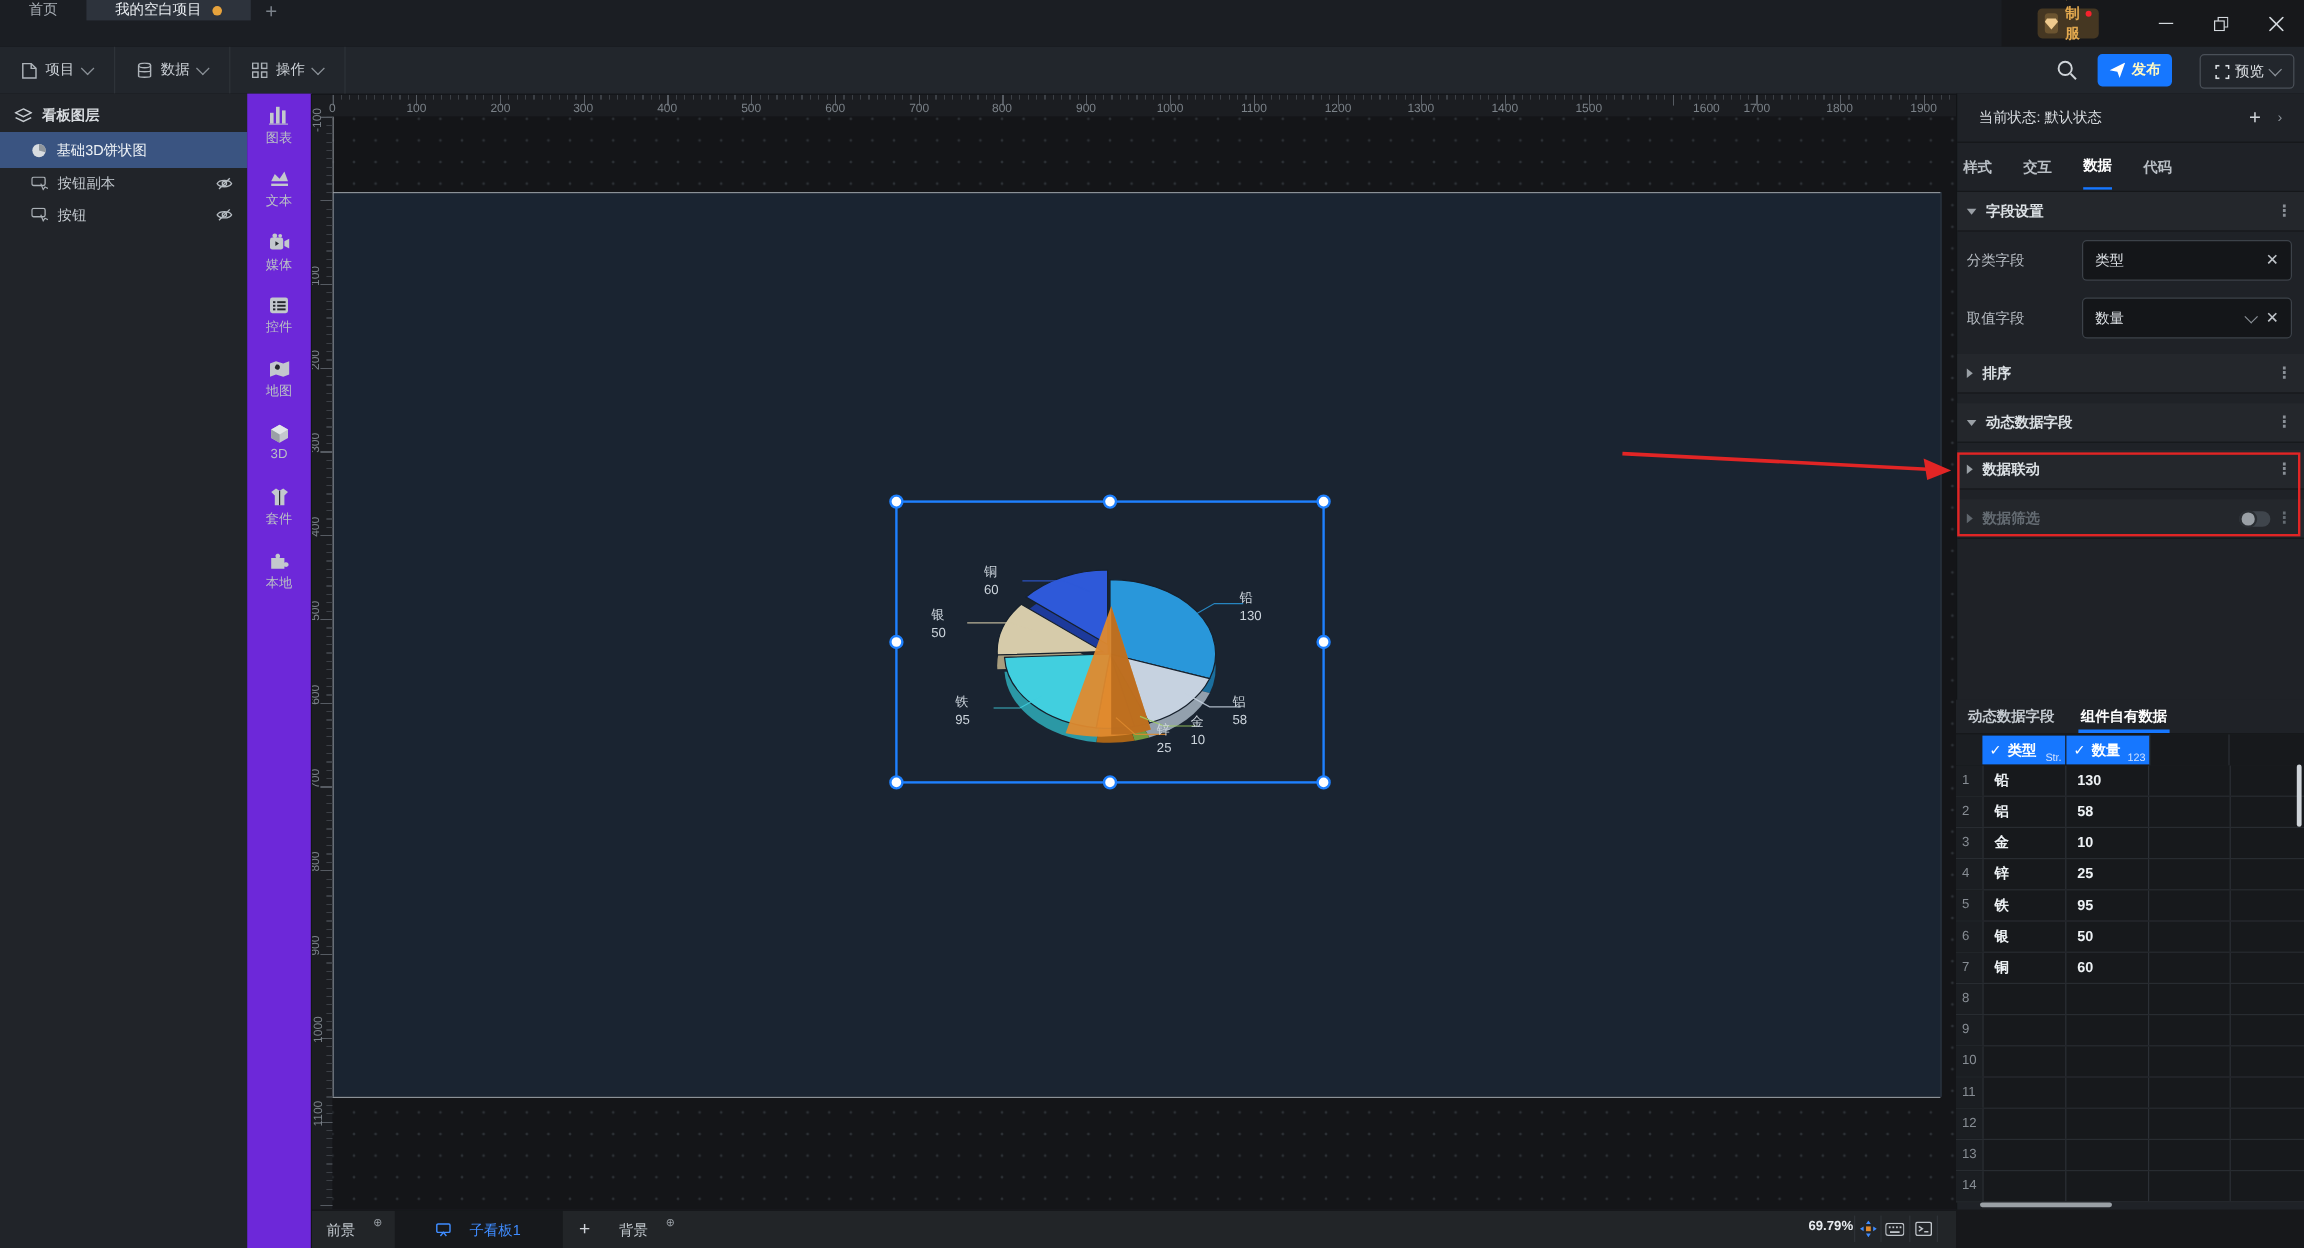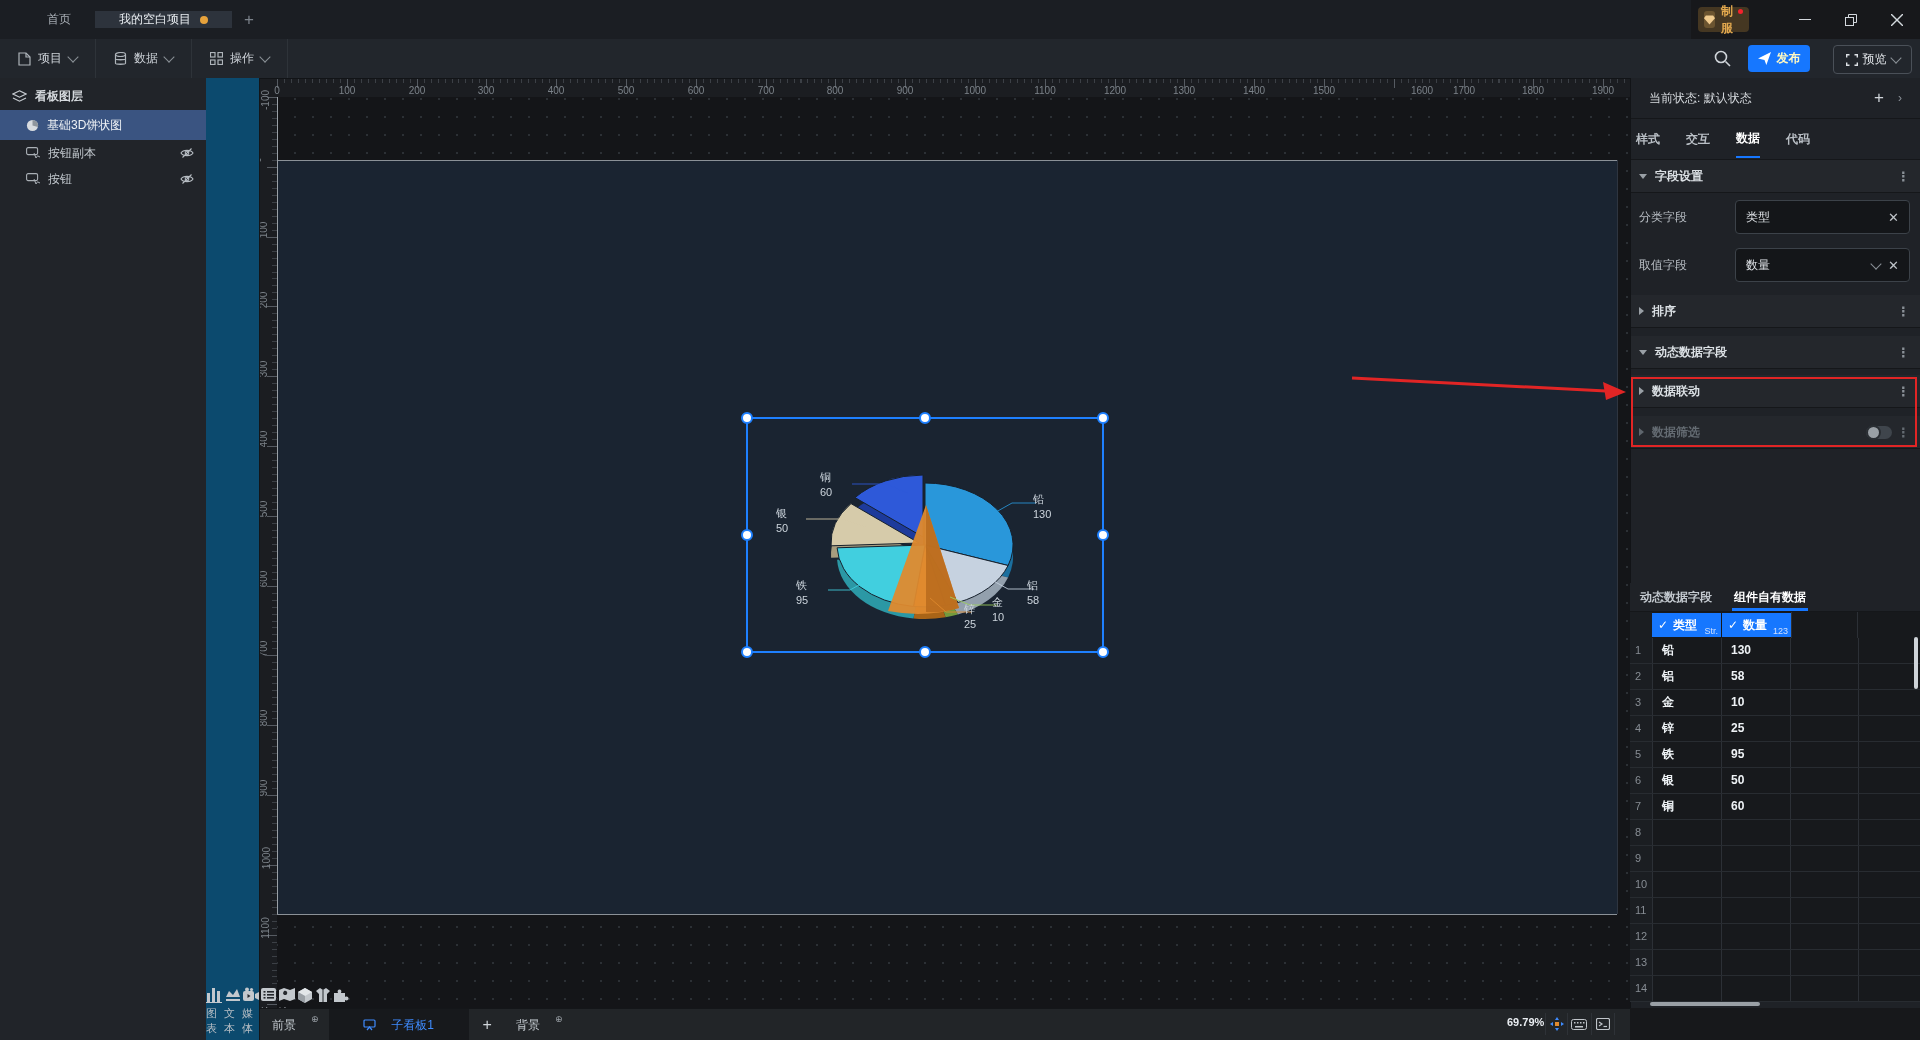--- a/index.html
+++ b/index.html
@@ -1,21 +1,21 @@
 <!DOCTYPE html>
 <html><head>
 <meta charset="utf-8">
 <style>
   html,body{margin:0;padding:0;background:#000;}
   #root{position:relative;width:1920px;height:1040px;overflow:hidden;background:#17181b;
         font-family:"Liberation Sans","DejaVu Sans",sans-serif;font-size:12px;color:#c8cdd2;}
   .abs{position:absolute;}
   svg{display:block;}
   
-  .titlebar{left:0;top:0;width:1668px;height:39px;background:#1b1e23;border-bottom:1px solid #101214;display:flex;align-items:center;padding-left:23px;}
+  .titlebar{left:0;top:0;width:1668px;height:39px;background:#1b1e23;border-bottom:1px solid #101214;display:flex;align-items:flex-start;}
   .ttab{padding:0 24px;display:flex;align-items:center;color:#a7adb4;cursor:default;}
   .ttab.active{background:#2d333c;color:#e9edf1;gap:9px;}
   .tdot{width:8px;height:8px;border-radius:50%;}
   .tadd{width:34px;display:flex;align-items:center;justify-content:center;color:#7b828a;font-size:17px;}
   .svc{position:absolute;left:1698px;top:7px;height:25px;background:#453722;border-radius:4px;display:flex;align-items:center;padding:0 10px 0 6px;gap:6px;}
   .svc-g{width:17px;height:17px;background:#6b5430;border-radius:3px;display:flex;align-items:center;justify-content:center;}
   .svc-t{color:#e3a94f;font-weight:700;}
   .svc-dot{position:absolute;right:6px;top:2px;width:5px;height:5px;border-radius:50%;background:#f5222d;}
   .wctl{position:absolute;top:0;width:44px;height:39px;display:flex;align-items:center;justify-content:center;color:#d4d9de;}
   
@@ -24,21 +24,21 @@
   .chev{width:7px;height:7px;border-right:1.5px solid #8a9097;border-bottom:1.5px solid #8a9097;transform:rotate(45deg);margin-top:-3px;}
   .btn-pub{position:absolute;left:1748px;top:45px;width:62px;height:27px;border-radius:4px;color:#fef9c3;display:flex;align-items:center;justify-content:center;gap:6px;font-weight:700;text-align:center;}
   .btn-prev{position:absolute;left:1833px;top:45px;width:77px;height:27px;border-radius:4px;border:1px solid #4a5058;color:#dde1e5;display:flex;align-items:center;justify-content:center;gap:5px;}
   
   .lpanel{left:0;top:78px;width:206px;height:962px;background:#212429;border-right:1px solid #131518;}
   .lhead{height:28px;display:flex;align-items:center;gap:8px;padding:0 12px;color:#d6dade;font-weight:700;margin-top:4px;}
   .lrow{height:26px;display:flex;align-items:center;gap:8px;padding:0 12px 0 26px;color:#c3c9cf;position:relative;}
   .lrow.sel{background:#3a5481;color:#eef2f6;height:30px;}
   .leye{position:absolute;right:12px;top:50%;transform:translateY(-50%);}
   
-  .astrip{left:206px;top:78px;width:54px;height:962px;background:#0c4a6e;border-right:1px solid #131518;display:flex;flex-direction:row;align-items:flex-end;padding-top:10px;box-sizing:border-box;}
+  .astrip{left:206px;top:78px;width:54px;height:962px;background:#6d28d9;border-right:1px solid #131518;display:flex;flex-direction:column;align-items:flex-end;padding-top:10px;box-sizing:border-box;}
   .aitem{height:53px;display:flex;flex-direction:column;align-items:center;justify-content:flex-start;gap:3px;color:#b9bfc5;font-size:11px;width:100%;}
   
   .canvas{left:260px;top:78px;width:1370px;height:930px;background-color:#141518;
           background-image:radial-gradient(#2c3035 1px,transparent 1.4px);background-size:18px 18px;background-position:8px 12px;}
   .subboard{left:277px;top:160px;width:1340px;height:754px;background:#1a2431;border-right:1px solid #2e3540;}
   .bline{background:#8b9197;}
   .hruler{left:277px;top:78px;width:1353px;height:19px;background:#1b1d21;
           background-image:repeating-linear-gradient(to right,#565b62 0 1px,transparent 1px 69.8px),repeating-linear-gradient(to right,#3c4046 0 1px,transparent 1px 6.98px);
           background-size:100% 10px,100% 5px;background-repeat:no-repeat;}
   .rcorner{left:260px;top:78px;width:17px;height:19px;background:#1b1d21;}

